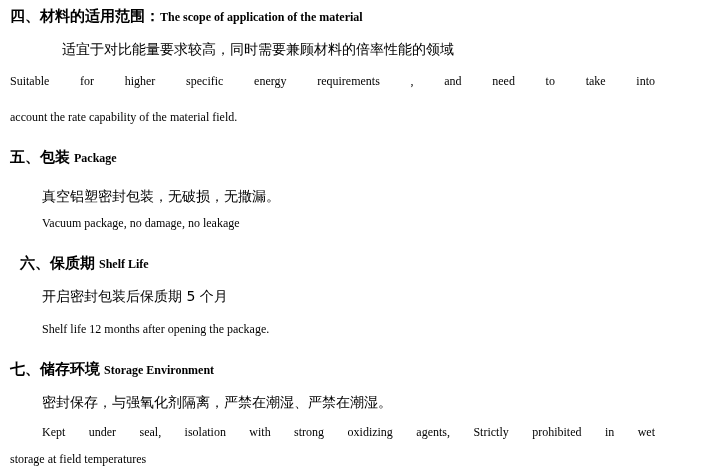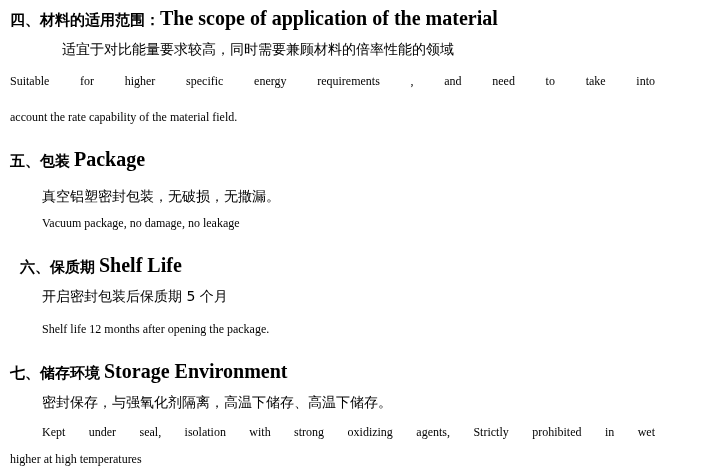--- a/index.html
+++ b/index.html
@@ -53,21 +53,21 @@
     font-weight: bold;
   }
   .cn {
     font-family: "DejaVu Sans", "Liberation Sans", sans-serif;
     font-weight: bold;
     font-size: 15px;
   }
   .en-head {
     font-family: "Liberation Serif", "DejaVu Serif", serif;
     font-weight: bold;
-    font-size: 20px;
+    font-size: 12px;
   }
   .body-line {
     position: absolute;
     font-size: 15.5px;
     line-height: 1.25;
     margin: 0;
   }
   .cn-body {
     font-family: "DejaVu Sans", "Liberation Sans", sans-serif;
     font-size: 14px;
@@ -129,19 +129,19 @@
 
   <div class="section-heading heading-6">
     <span class="num cn">六、</span><span class="cn">保质期</span>&nbsp;<span class="en-head">Shelf Life</span>
   </div>
   <div class="body-line cn-body s6-cn">开启密封包装后保质期 5 个月</div>
   <div class="body-line en-body s6-en">Shelf   life 12 months after opening the package.</div>
 
   <div class="section-heading heading-7">
     <span class="num cn">七、</span><span class="cn">储存环境</span>&nbsp;<span class="en-head">Storage Environment</span>
   </div>
-  <div class="body-line cn-body s7-cn">密封保存，与强氧化剂隔离，高温下储存、高温下储存。</div>
+  <div class="body-line cn-body s7-cn">密封保存，与强氧化剂隔离，严禁在潮湿、严禁在潮湿。</div>
   <div class="body-line en-body s7-en-1">
     <span class="just">Kept under seal, isolation with strong oxidizing agents, Strictly prohibited in wet</span>
   </div>
-  <div class="body-line en-body s7-en-2">higher at high temperatures</div>
+  <div class="body-line en-body s7-en-2">storage at field temperatures</div>
 
 </div>
 
 </body></html>

